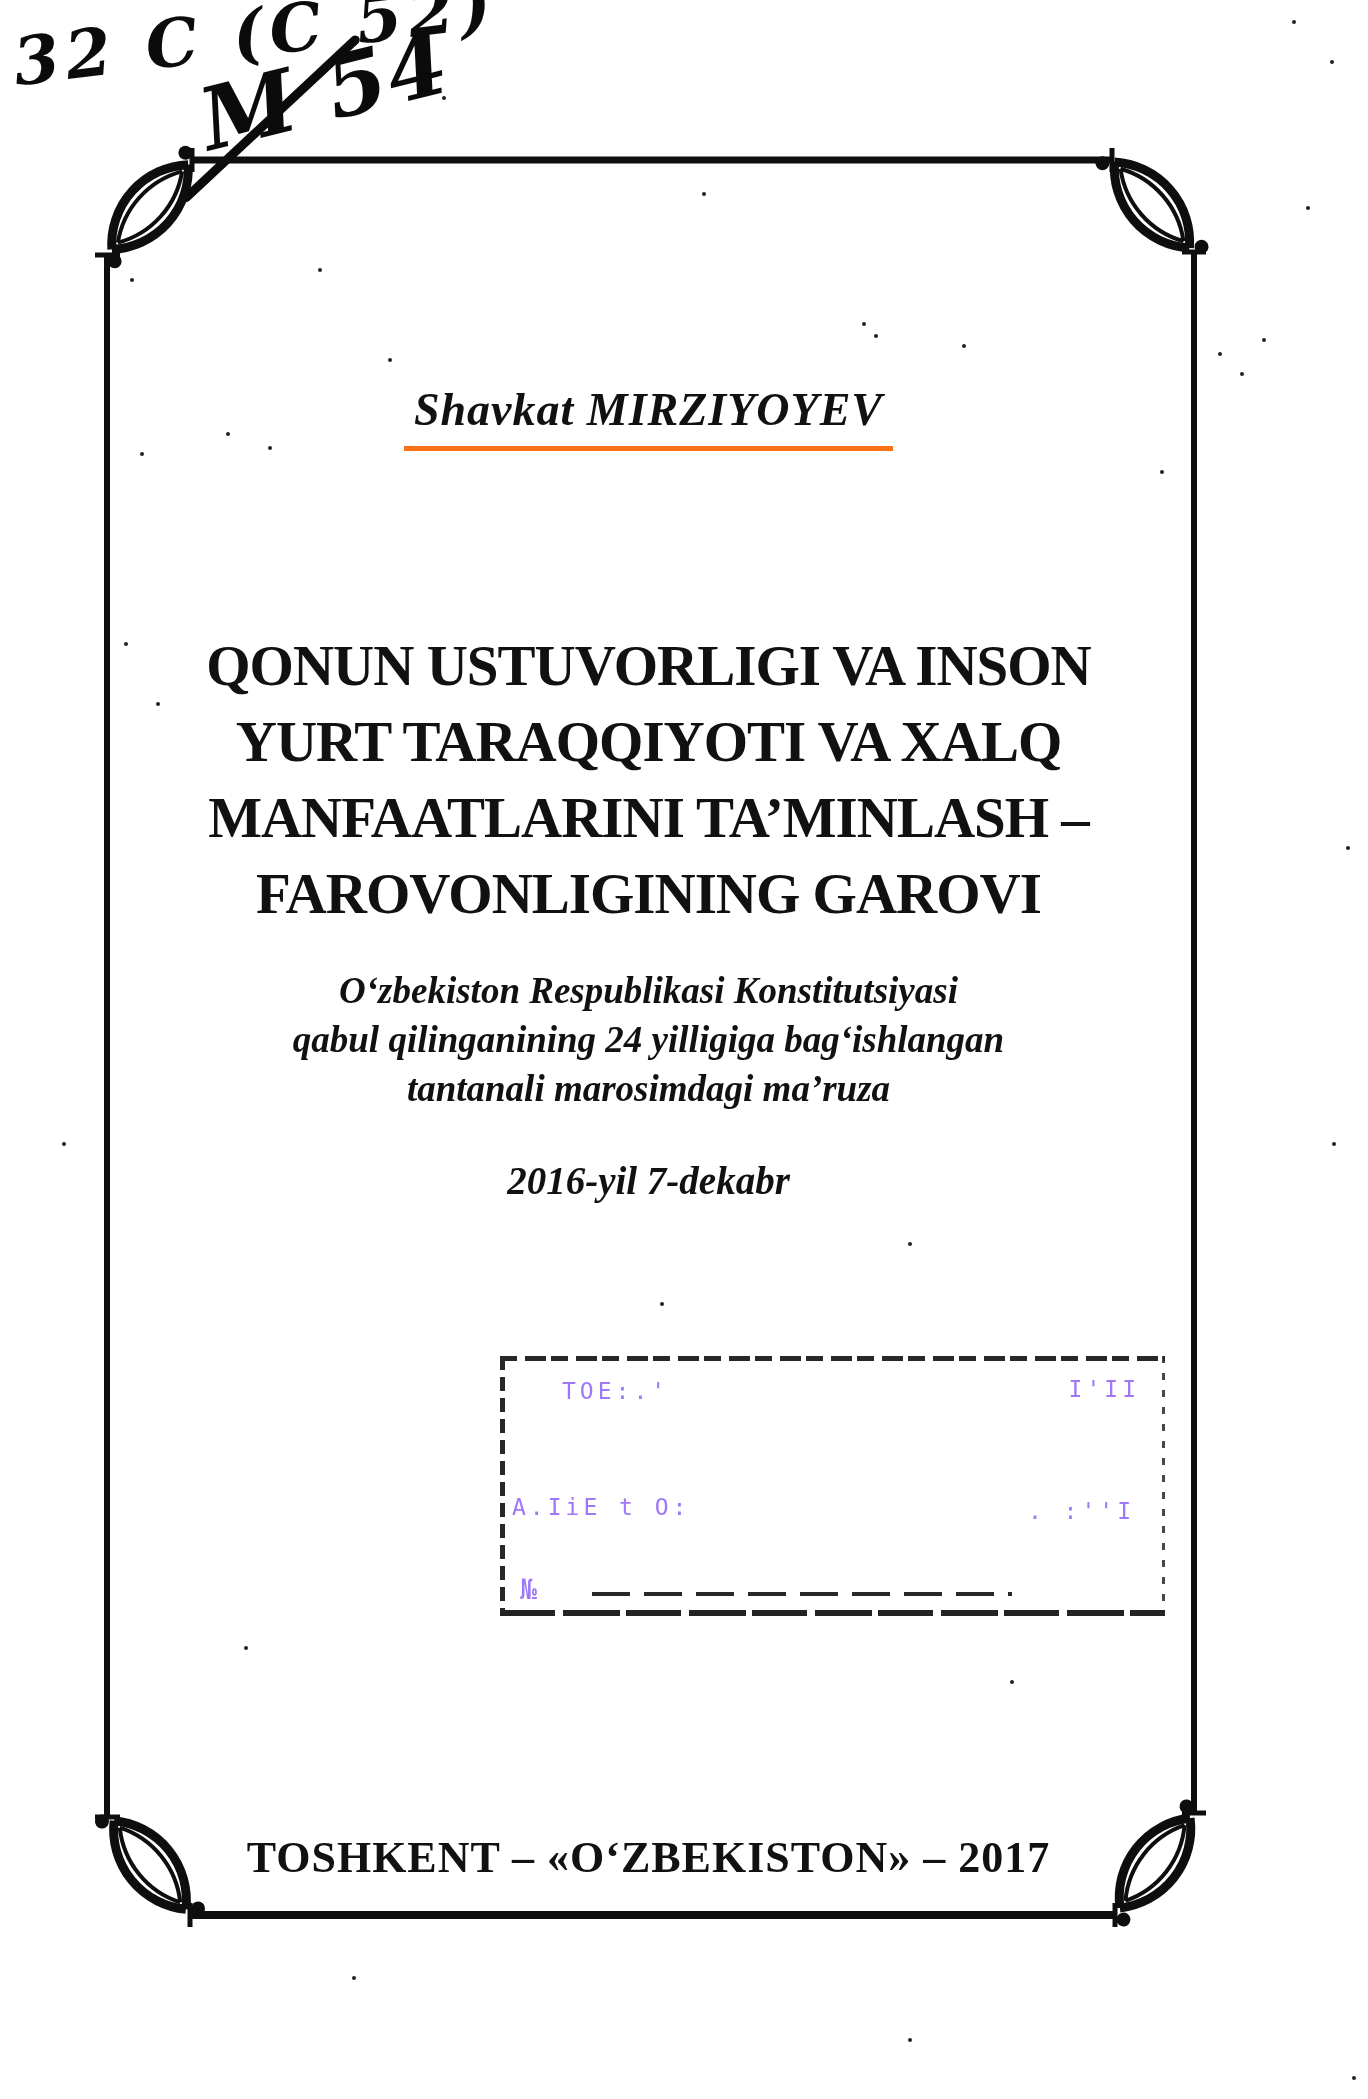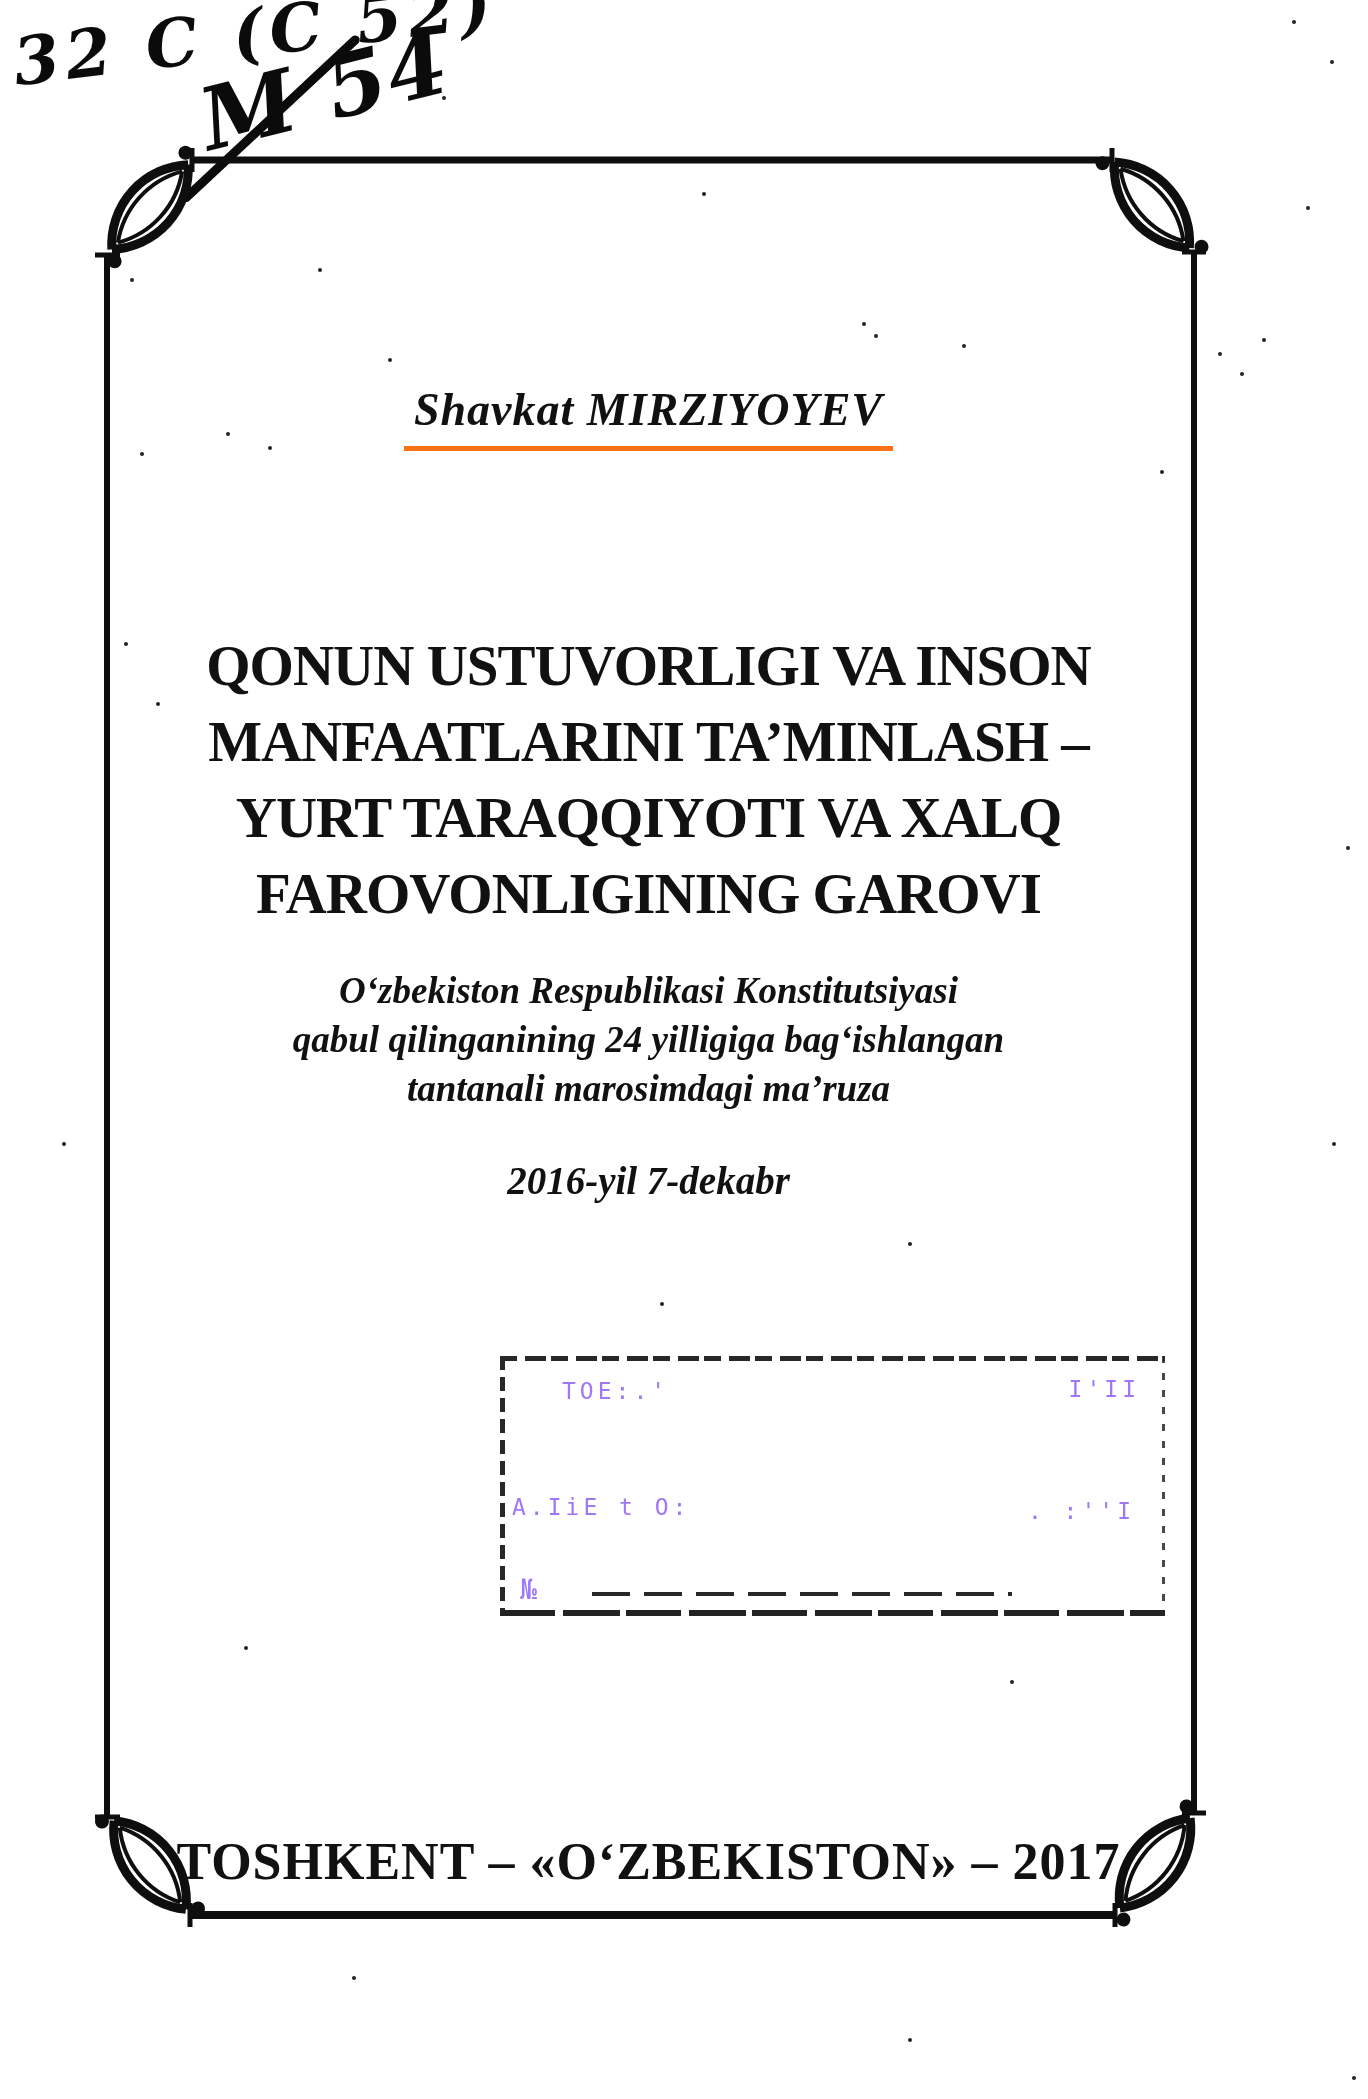--- a/index.html
+++ b/index.html
@@ -25,21 +25,21 @@
       156px 702px #222,1346px 846px #222,62px 1142px #222,1332px 1142px #222,908px 1242px #222,
       660px 1302px #222,244px 1646px #222,1010px 1680px #222,352px 1976px #222,908px 2038px #222,
       1352px 2076px #222,442px 96px #222,702px 192px #222,1306px 206px #222,1160px 470px #222;}
   
   .center-col{position:absolute; left:100px; width:1097px; text-align:center;}
   .author{top:383px; font-size:46px; font-weight:700; font-style:italic; letter-spacing:1px;}
   .author span{display:inline-block; border-bottom:5px solid #f97316; padding:0 10px 10px;}
   .title{top:612px; font-size:57px; line-height:76px; font-weight:700; letter-spacing:-1px;margin-top:16px;}
   .subtitle{top:966px; font-size:37px; line-height:49px; font-weight:700; font-style:italic;}
   .date{top:1158px; font-size:39px; font-weight:700; font-style:italic;}
-  .imprint{top:1832px; font-size:52px; font-weight:700; letter-spacing:1px;}
+  .imprint{top:1832px; font-size:44px; font-weight:700; letter-spacing:1px;}
   
   .stamp{position:absolute; left:500px; top:1356px; width:665px; height:260px; opacity:.92;}
   .stamp .edge{position:absolute;}
   .edge-top{left:0; top:0; width:100%; height:5px;
     background:repeating-linear-gradient(90deg,#161616 0 17px,transparent 17px 25px,#161616 25px 46px,transparent 46px 51px);}
   .edge-left{left:0; top:0; width:5px; height:100%;
     background:repeating-linear-gradient(180deg,#161616 0 14px,transparent 14px 21px);}
   .edge-right{right:0; top:0; width:3px; height:100%; opacity:.85;
     background:repeating-linear-gradient(180deg,#161616 0 7px,transparent 7px 17px);}
   .edge-bottom{left:0; bottom:0; width:100%; height:6px;
@@ -116,22 +116,22 @@
       <circle cx="64" cy="-10" r="7" fill="#0e0e0e" stroke="none"></circle>
     </g>
   </svg>
 
   <div class="center-col author">
     <span>Shavkat MIRZIYOYEV</span>
   </div>
 
   <div class="center-col title">
     <div>QONUN USTUVORLIGI VA INSON</div>
+    <div>YURT TARAQQIYOTI VA XALQ</div>
     <div>MANFAATLARINI TA’MINLASH –</div>
-    <div>YURT TARAQQIYOTI VA XALQ</div>
     <div>FAROVONLIGINING GAROVI</div>
   </div>
 
   <div class="center-col subtitle">
     <div>O‘zbekiston Respublikasi Konstitutsiyasi</div>
     <div>qabul qilinganining 24 yilligiga bag‘ishlangan</div>
     <div>tantanali marosimdagi ma’ruza</div>
   </div>
 
   <div class="center-col date">2016-yil 7-dekabr</div>

